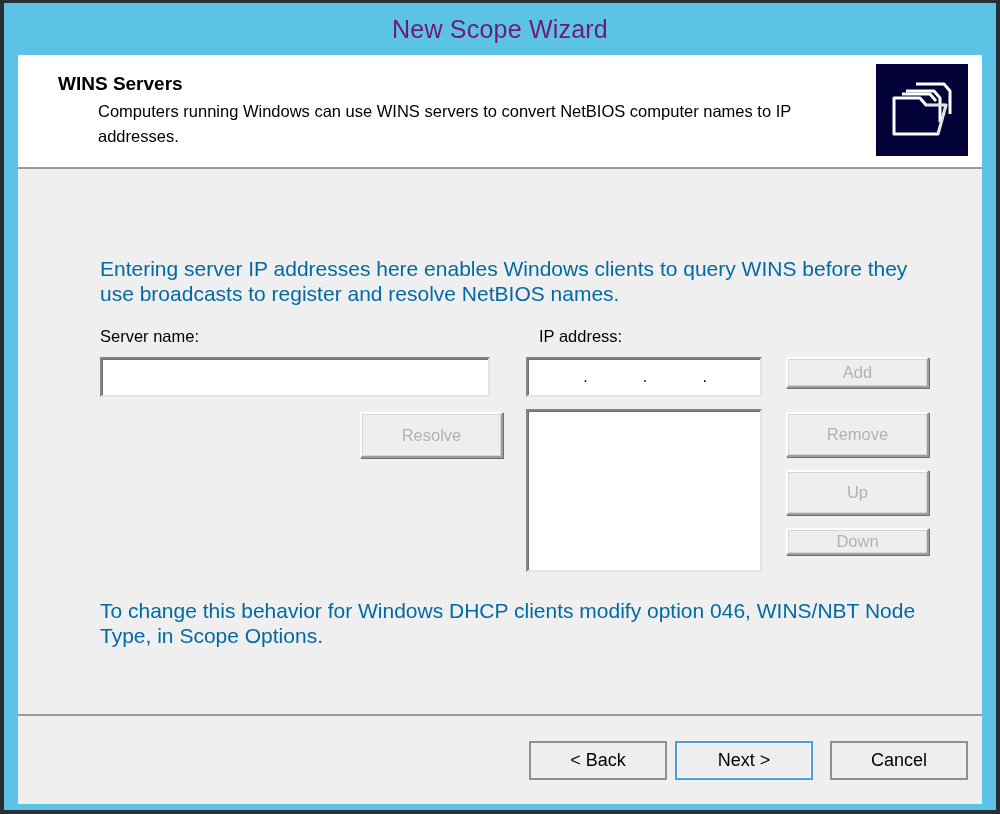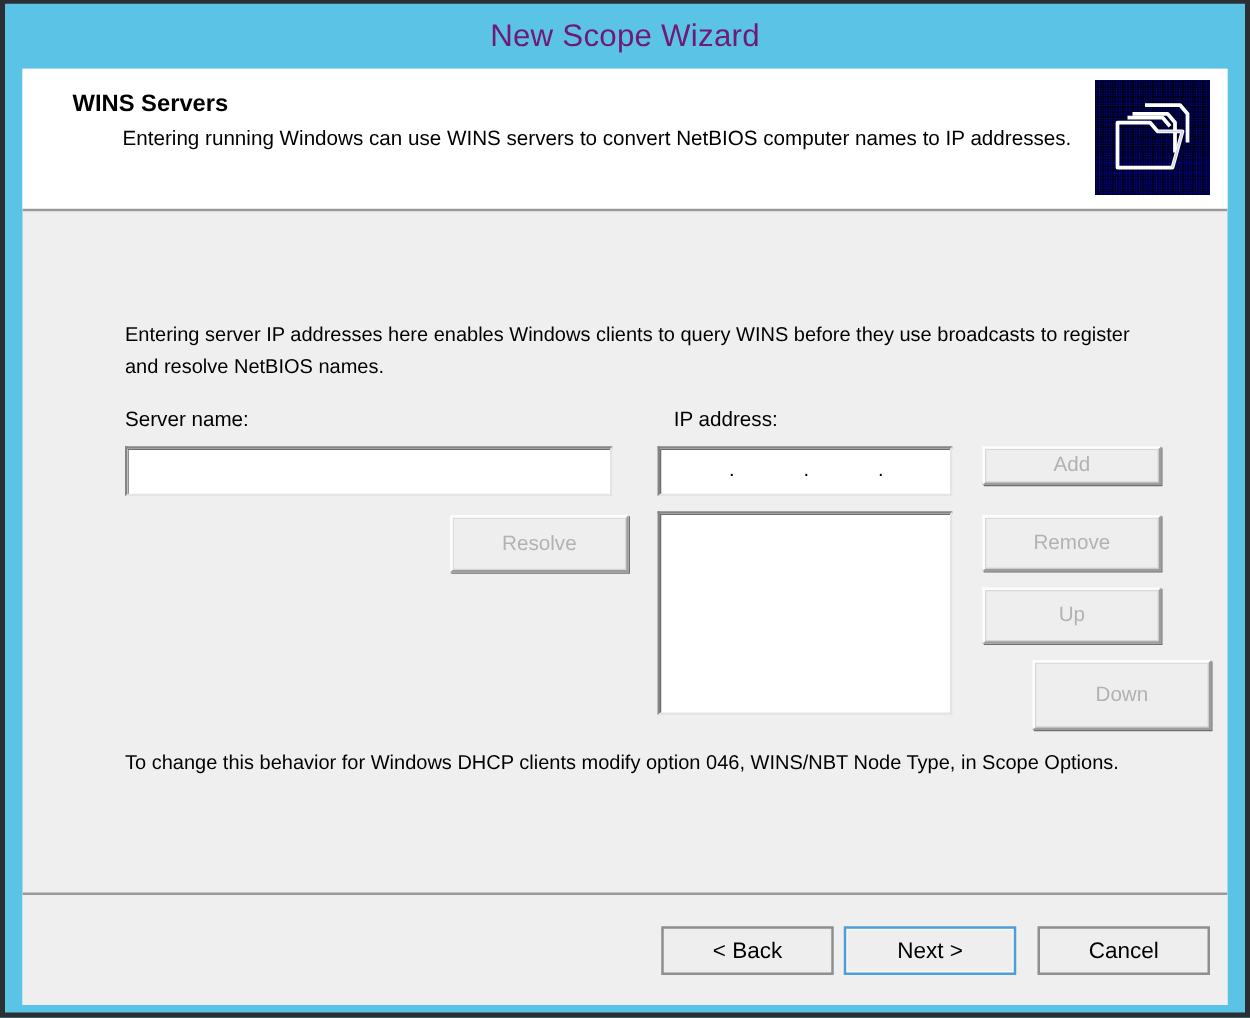--- a/index.html
+++ b/index.html
@@ -87,23 +87,23 @@
 
   
   #content {
     position: absolute;
     left: 0; top: 114px;
     width: 964px; height: 545px;
   }
 
   .body-text {
     position: absolute;
-    font-size: 16px;
+    font-size: 21px;
     line-height: 25px;
-    color: #000000;
+    color: #0369a1;
   }
   #intro-text { left: 82px; top: 87px; width: 820px; }
   #footer-note { left: 82px; top: 429px; width: 820px; }
 
   .field-label {
     position: absolute;
     font-size: 16.5px;
     color: #000;
   }
   #lbl-server { left: 82px; top: 158px; }
@@ -156,21 +156,21 @@
     font-size: 16.5px;
     color: #000;
     font-family: "Liberation Sans", sans-serif;
   }
   .btn.disabled { color: #b2b2b2; }
 
   #btn-resolve { left: 342px; top: 243px; width: 143px; height: 46px; }
   #btn-add     { left: 768px; top: 188px; width: 143px; height: 31px; }
   #btn-remove  { left: 768px; top: 243px; width: 143px; height: 45px; }
   #btn-up      { left: 768px; top: 301px; width: 143px; height: 45px; }
-  #btn-down    { left: 808px; top: 359px; width: 143px; height: 56px; }
+  #btn-down    { left: 768px; top: 359px; width: 143px; height: 27px; }
 
   
   #footer {
     position: absolute;
     left: 0; top: 659px;
     width: 964px; height: 90px;
     border-top: 2px solid #9a9a9a;
     box-sizing: border-box;
     background: #efefef;
   }
@@ -200,21 +200,21 @@
 <div id="window">
 
   <div id="titlebar">
     <div id="title-text">New Scope Wizard</div>
   </div>
 
   <div id="dialog">
 
     <div id="header-band">
       <div id="header-title">WINS Servers</div>
-      <div id="header-sub">Entering running Windows can use WINS servers to convert NetBIOS computer names to IP addresses.</div>
+      <div id="header-sub">Computers running Windows can use WINS servers to convert NetBIOS computer names to IP addresses.</div>
       <div id="banner-icon">
         <svg width="92" height="92" viewBox="0 0 92 92" aria-hidden="true">
           <g fill="none" stroke="#ffffff" stroke-width="3" stroke-linejoin="round">
             <path d="M40 20 L68 20 L74 27 L74 50"></path>
             <path d="M30 27 L58 27 L64 34 L64 58"></path>
             <path d="M18 34 L44 34 L50 41 L70 41 L62 70 L18 70 Z"></path>
             <path d="M26 30 L54 30 L60 37"></path>
           </g>
           <g fill="none" stroke="#d8d8d8" stroke-width="1.4" stroke-linejoin="round">
             <path d="M50 41 L70 41 L62 70"></path>

